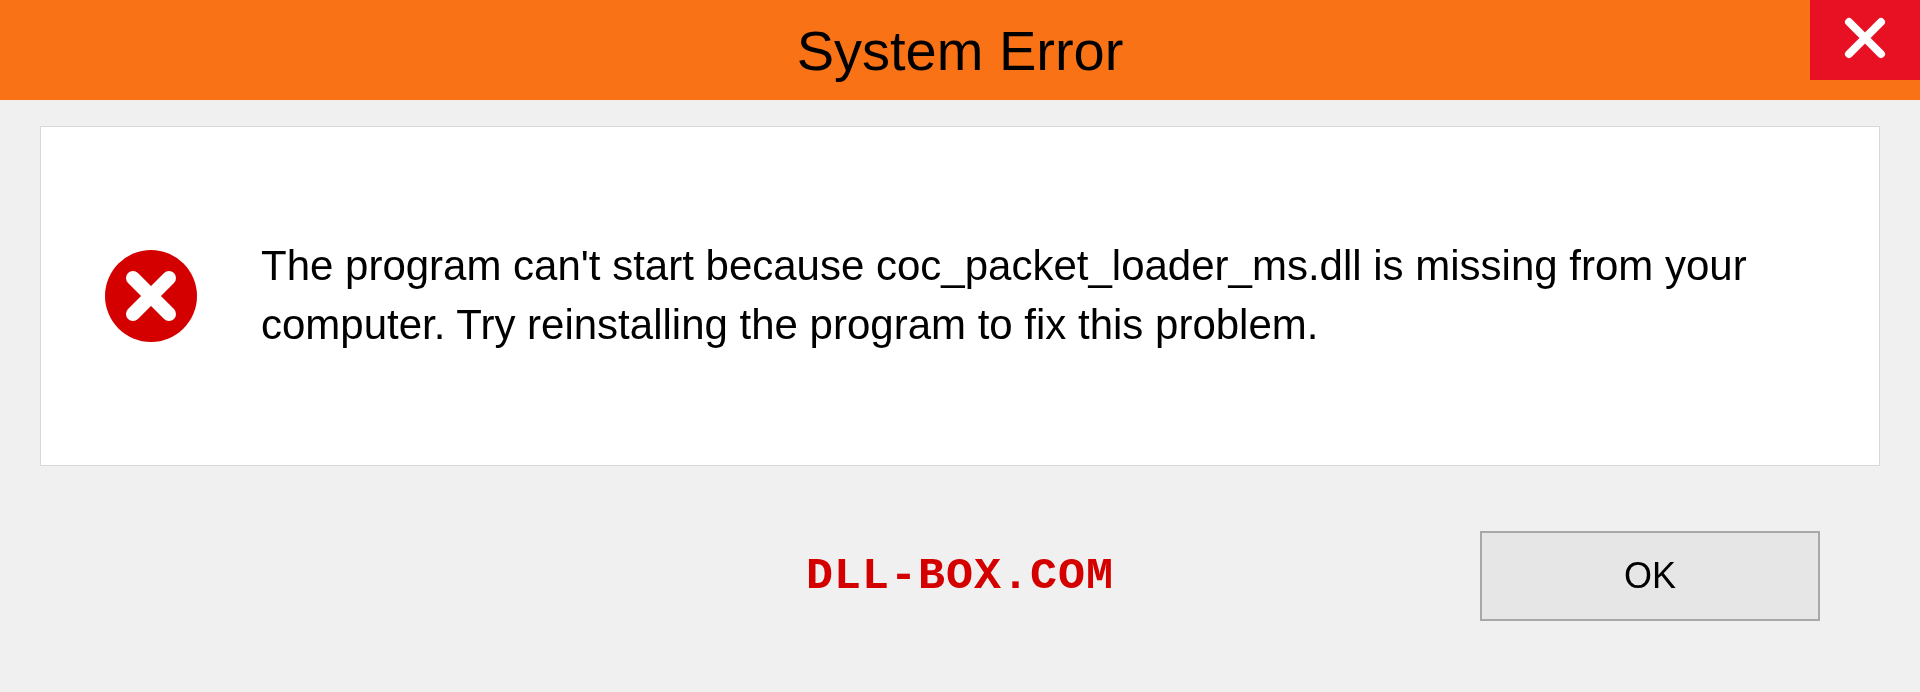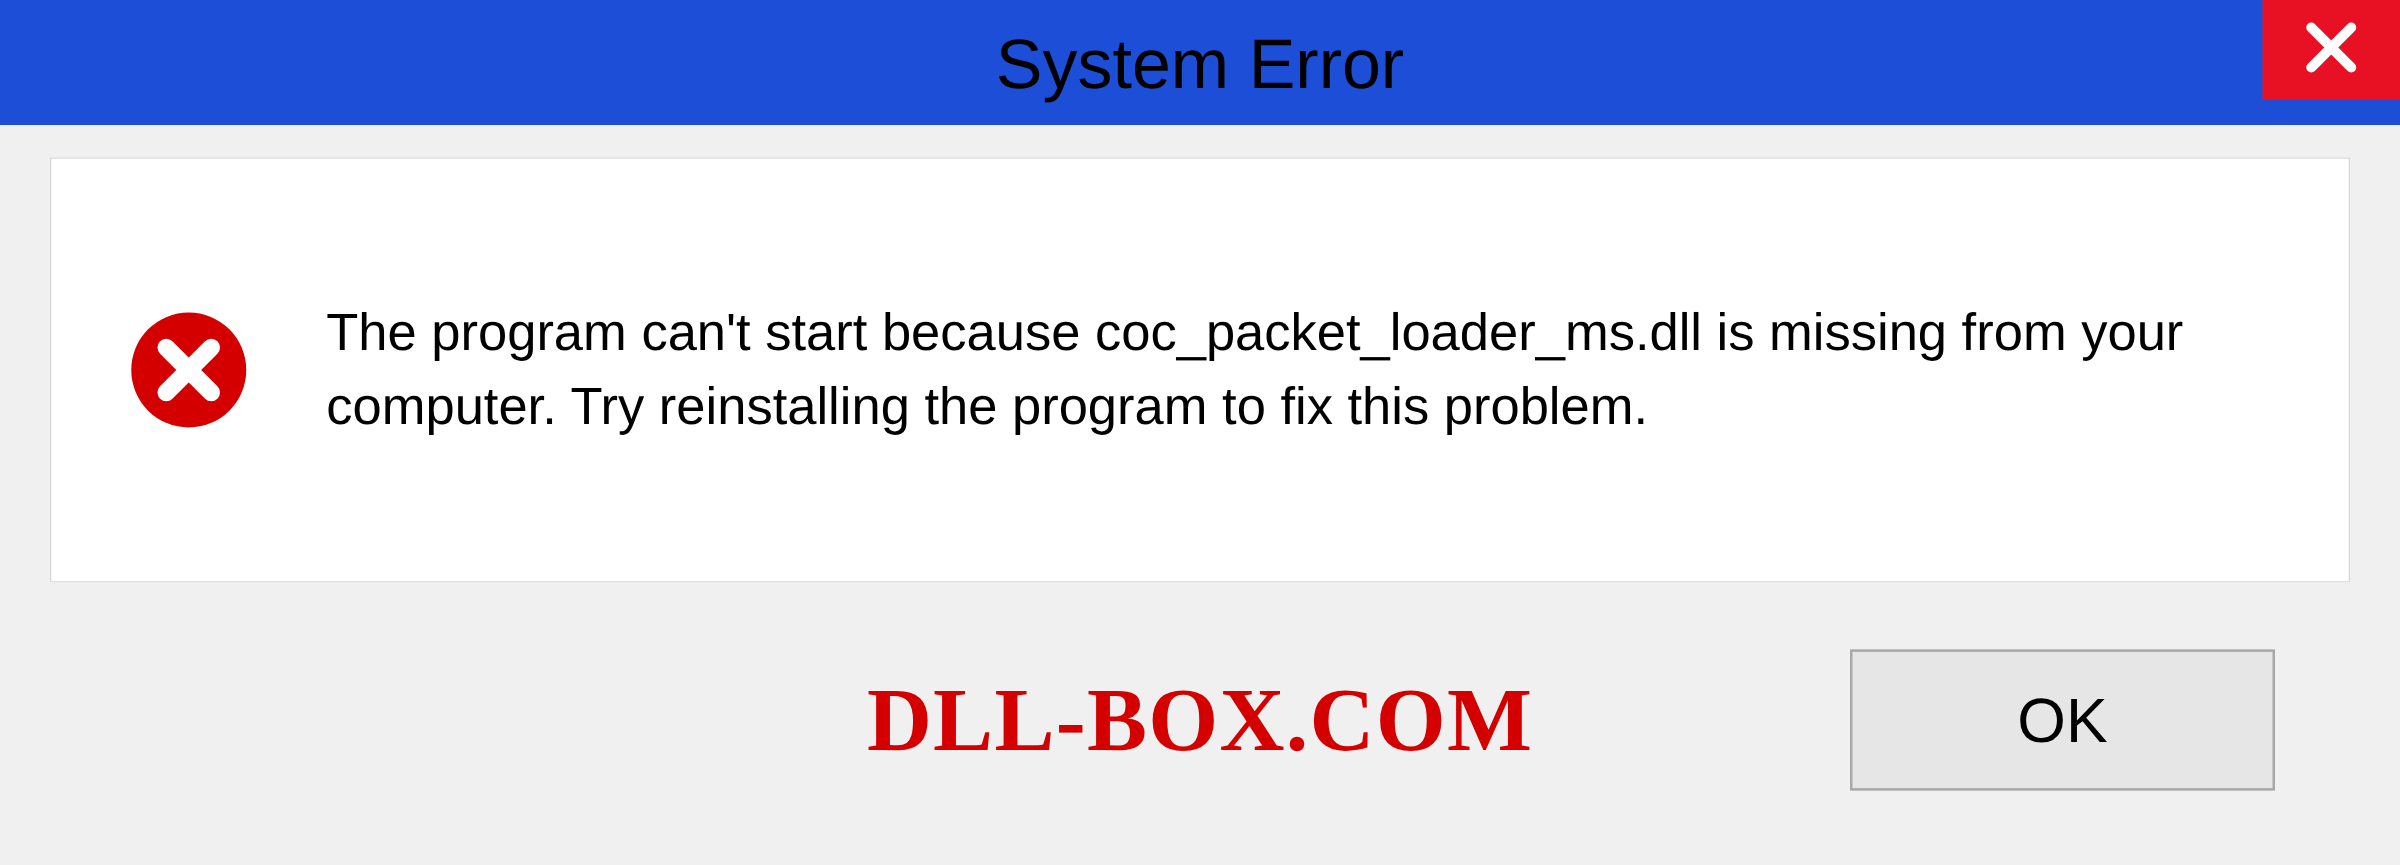--- a/index.html
+++ b/index.html
@@ -11,21 +11,21 @@
       font-family: "Segoe UI", Tahoma, Arial, sans-serif;
       background: #f0f0f0;
       width: 1920px;
       height: 692px;
       overflow: hidden;
       position: relative;
     }
     .titlebar {
       width: 100%;
       height: 100px;
-      background: #1d4ed8;
+      background: #f97316;
       display: flex;
       align-items: center;
       justify-content: center;
       position: relative;
     }
     .titlebar-title {
       font-size: 56px;
       font-weight: 400;
       color: #000;
     }
@@ -77,39 +77,39 @@
       display: flex;
       align-items: center;
       justify-content: space-between;
       padding: 0 60px 0 0;
       position: relative;
     }
     .watermark {
       position: absolute;
       left: 50%;
       transform: translateX(-50%);
-      font-size: 72px;
+      font-size: 45px;
       font-weight: 800;
       color: #d40000;
       letter-spacing: 1px;
-      font-family: Liberation Serif, serif;
+      font-family: Liberation Mono, monospace;
     }
     .ok-button {
       position: absolute;
       right: 60px;
       top: 50%;
       transform: translateY(-50%);
       width: 340px;
-      height: 113px;
+      height: 90px;
       background: #e6e6e6;
       border: 2px solid #a8a8a8;
       display: flex;
       align-items: center;
       justify-content: center;
-      font-size: 50px;
+      font-size: 36px;
       color: #000;
       cursor: pointer;
       font-family: "Segoe UI", Tahoma, Arial, sans-serif;
     }
   </style>
 </head>
 <body>
 
 <div class="titlebar">
   <div class="titlebar-title">System Error</div>

